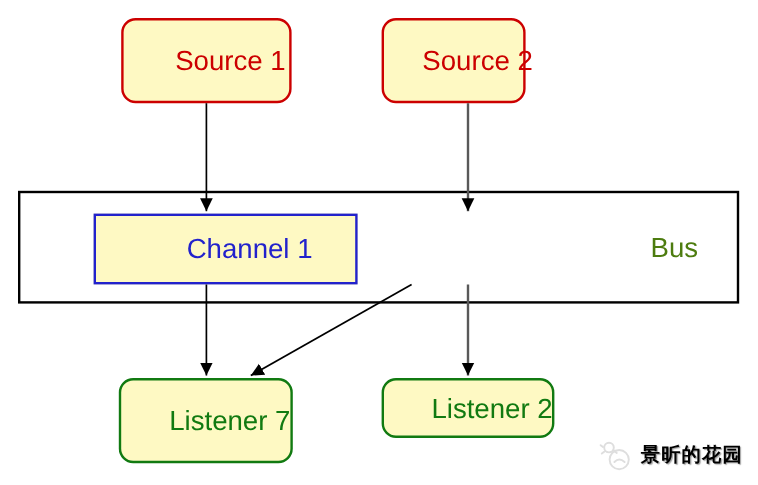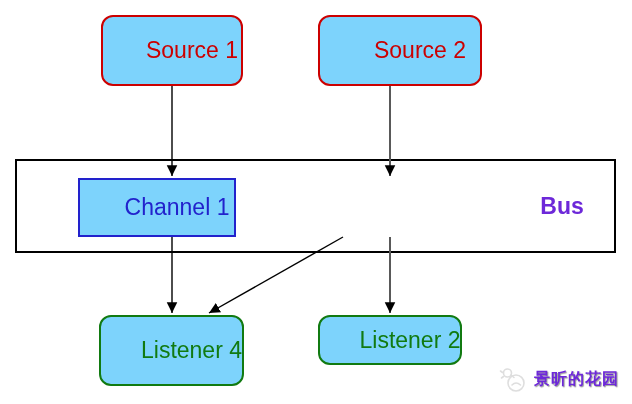--- a/index.html
+++ b/index.html
@@ -11,64 +11,64 @@
     font-family: "Liberation Sans", sans-serif;
     overflow: hidden;
   }
   .node {
     position: absolute;
     box-sizing: border-box;
     display: flex;
     align-items: center;
     justify-content: center;
     font-size: 23px;
-    background: #7dd3fc;
+    background: #fef9c3;
     white-space: nowrap;
     padding-left: 40px;
   }
   .rounded { border-radius: 12px; }
   .source   { border: 2px solid var(--source, #cc0000);   color: var(--source, #cc0000); }
   .channel  { border: 2px solid var(--channel, #2222cc);  color: var(--channel, #2222cc); }
   .listener { border: 2px solid var(--listener, #117a11); color: var(--listener, #117a11); }
 
   #source1  { left: 101px; top: 15px;  width: 142px; height: 71px; }
-  #source2  { left: 318px; top: 15px;  width: 164px; height: 71px; }
+  #source2  { left: 318px; top: 15px;  width: 120px; height: 71px; }
   #bus-rect {
     position: absolute; box-sizing: border-box;
     left: 15px; top: 159px; width: 601px; height: 94px;
     border: 2px solid var(--bus_border, #000000);
     background: #ffffff;
   }
-  #channel1 { left: 78px;  top: 178px; width: 158px; height: 59px; }
+  #channel1 { left: 78px;  top: 178px; width: 220px; height: 59px; }
   #channel2 { left: 296px; top: 178px; width: 189px; height: 59px; }
   #bus-label {
     position: absolute; left: 527px; top: 159px; width: 70px; height: 94px;
     display: flex; align-items: center; justify-content: center;
-    font-size: 23px; color: #6d28d9; font-weight: bold;
+    font-size: 23px; color: #4d7c0f;
   }
   #listener1 { left: 99px;  top: 315px; width: 145px; height: 71px; }
   #listener2 { left: 318px; top: 315px; width: 144px; height: 50px; }
 
   #edges-layer {
     position: absolute; left: 0; top: 0; width: 632px; height: 404px;
     pointer-events: none;
   }
   .edge      { stroke: var(--arrow, #000000);     stroke-width: 1.4px; fill: none; }
   .edge-alt  { stroke: var(--arrow_alt, #595959); stroke-width: 2px;   fill: none; }
   .arrowhead { fill: var(--arrow, #000000); }
 
   #watermark {
     position: absolute; left: 499px; top: 360px; height: 38px;
     display: flex; align-items: center; gap: 5px;
   }
   #watermark-text {
     font-size: 16px;
     font-weight: bold;
     letter-spacing: 1px;
-    color: #6d28d9;
+    color: #000000;
     text-shadow: 1px 1px 1px #9a9a9a;
   }
   .wm-sketch { stroke: #dedede; fill: none; stroke-width: 1.6; stroke-linecap: round; }
 </style>
 </head>
 <body>
 
 <div id="canvas">
 
   <div id="bus-rect"></div>
@@ -79,21 +79,21 @@
   </div>
   <div class="node source rounded" id="source2">
     <span>Source 2</span>
   </div>
 
   <div class="node channel" id="channel1">
     <span>Channel 1</span>
   </div>
 
   <div class="node listener rounded" id="listener1">
-    <span>Listener 4</span>
+    <span>Listener 7</span>
   </div>
   <div class="node listener rounded" id="listener2">
     <span>Listener 2</span>
   </div>
 
   <svg id="edges-layer" viewBox="0 0 632 404" xmlns="http://www.w3.org/2000/svg">
     <defs>
       <marker id="arrow" markerUnits="userSpaceOnUse" markerWidth="12" markerHeight="12" viewBox="0 0 10 10" refX="9" refY="5" orient="auto">
         <path class="arrowhead" d="M0,0.6 L9,5 L0,9.4 Z"></path>
       </marker>

